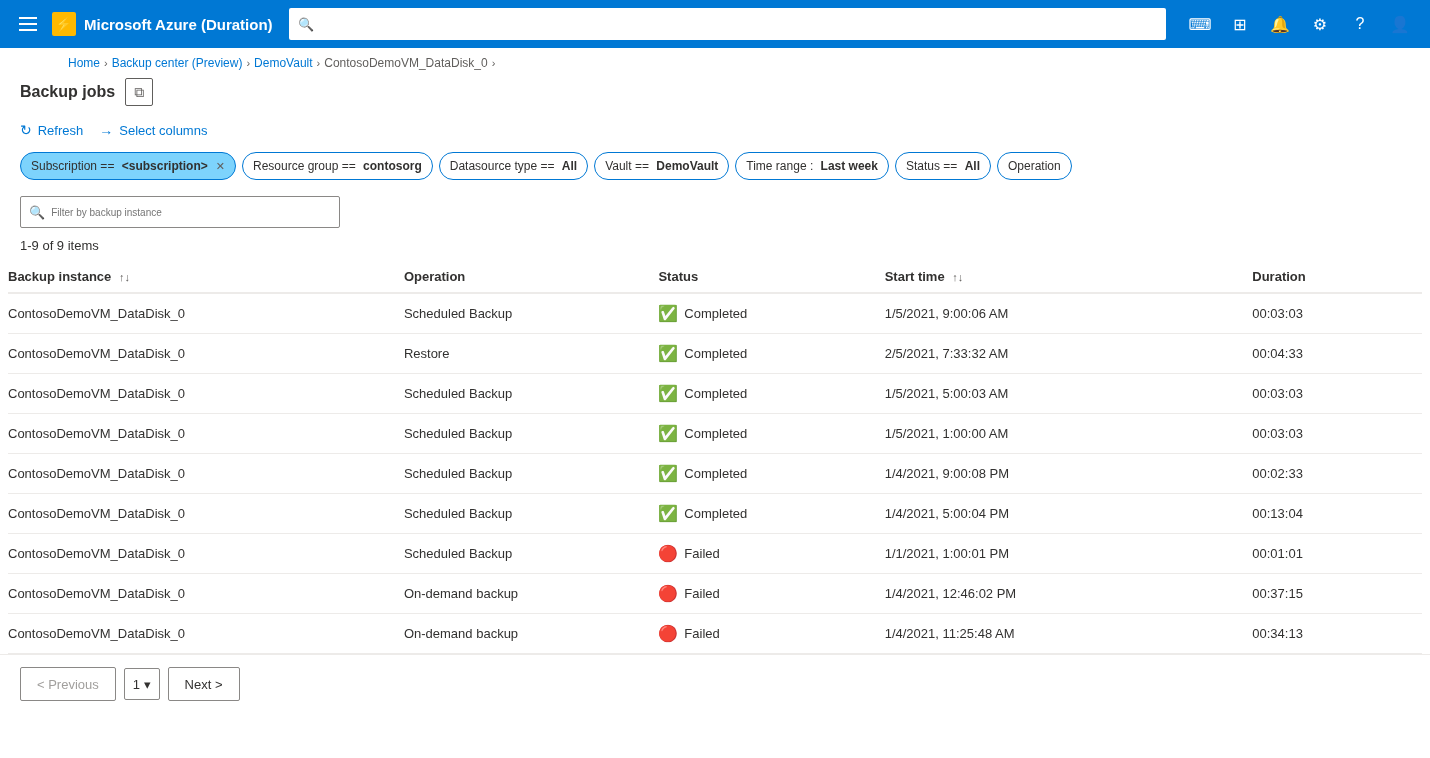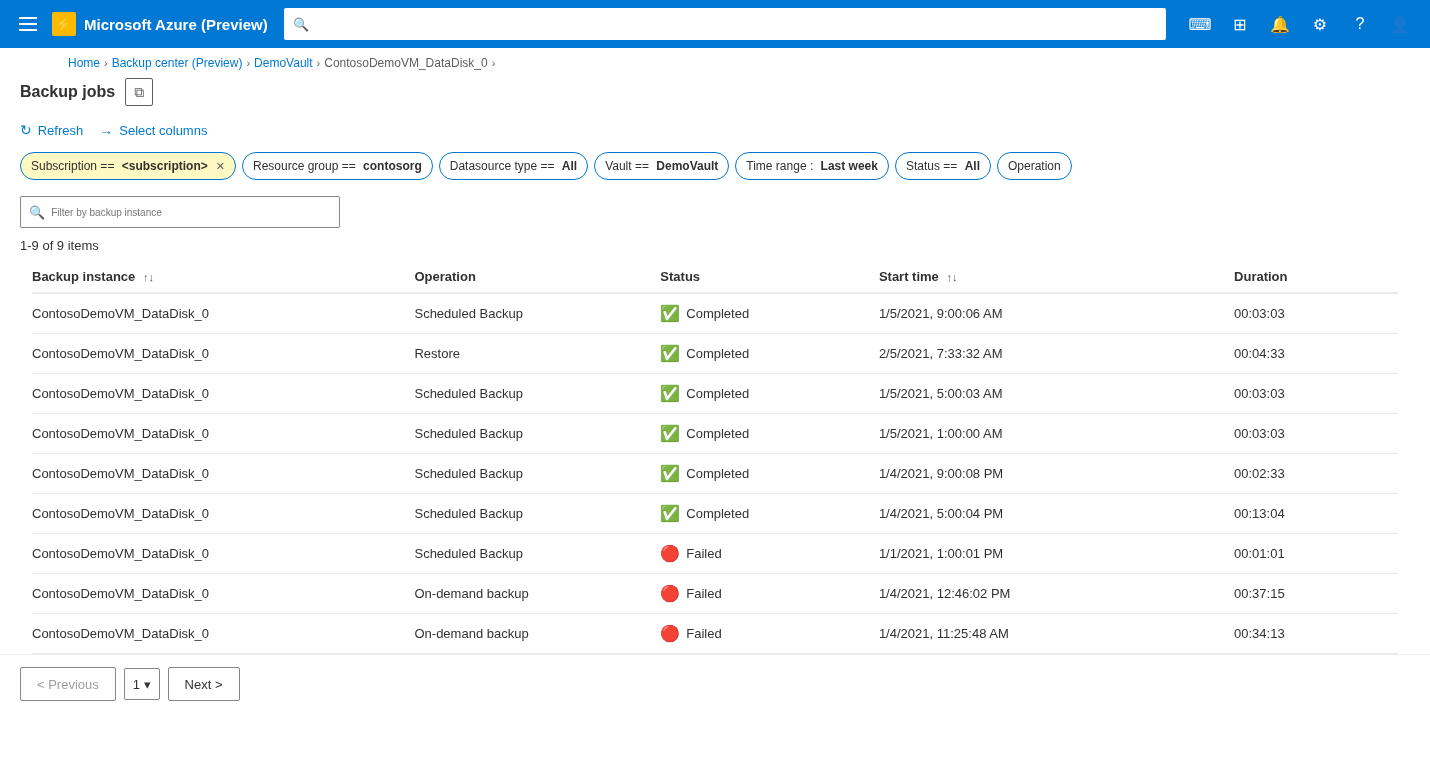--- a/index.html
+++ b/index.html
@@ -77,41 +77,41 @@
     
     .filter-bar {
       padding: 6px 20px 8px;
       display: flex; align-items: center; gap: 6px; flex-wrap: nowrap; overflow-x: auto;
     }
     .filter-pill {
       height: 28px; padding: 0 10px; border-radius: 14px; border: 1.5px solid #0078d4;
       display: flex; align-items: center; gap: 4px; font-size: 12px; cursor: pointer;
       white-space: nowrap; background: #fff;
     }
-    .filter-pill.active { background: #fef9c3; border-color: #0078d4; }
+    .filter-pill.active { background: #7dd3fc; border-color: #0078d4; }
     .filter-pill .pill-key { color: #323130; }
     .filter-pill .pill-val { color: #323130; font-weight: 600; }
     .filter-pill .pill-close { margin-left: 4px; color: #605e5c; font-size: 11px; }
 
     
     .search-section { padding: 8px 20px 6px; }
     .search-box {
       width: 320px; height: 32px; border: 1px solid #8a8886; border-radius: 2px;
       display: flex; align-items: center; padding: 0 8px; gap: 6px; background: #fff;
     }
     .search-box input {
       border: none; outline: none; flex: 1; font-size: 10px; color: #323130;
     }
     .search-icon { color: #605e5c; font-size: 13px; }
 
     
     .item-count { padding: 4px 20px 8px; font-size: 13px; color: #323130; }
 
     
-    .table-container { padding: 0 32px; }
+    .table-container { padding: 0 8px; }
     table { width: 100%; border-collapse: collapse; }
     thead tr { border-bottom: 2px solid #edebe9; }
     th {
       text-align: left; padding: 8px 12px 8px 0;
       font-size: 13px; font-weight: 600; color: #323130;
       white-space: nowrap; user-select: none;
     }
     th .sort-icon { margin-left: 4px; font-size: 11px; color: #605e5c; }
     tbody tr { border-bottom: 1px solid #edebe9; cursor: pointer; }
     td { padding: 10px 12px 10px 0; font-size: 13px; color: #323130; vertical-align: middle; }
@@ -140,21 +140,21 @@
 </head>
 <body>
 
 <div class="top-nav">
   <div class="nav-hamburger">
     <span></span>
       <span></span>
       <span></span>
   </div>
   <div class="nav-icon-yellow">⚡</div>
-  <span class="nav-title">Microsoft Azure (Preview)</span>
+  <span class="nav-title">Microsoft Azure (Duration)</span>
   <div class="nav-search">
     <span>🔍</span>
   </div>
   <div class="nav-icons">
     <div class="nav-icon-btn" title="Cloud Shell">⌨</div>
     <div class="nav-icon-btn" title="Directory">⊞</div>
     <div class="nav-icon-btn" title="Notifications">🔔</div>
     <div class="nav-icon-btn" title="Settings">⚙</div>
     <div class="nav-icon-btn" title="Help">?</div>
     <div class="nav-icon-btn" title="Account">👤</div>

